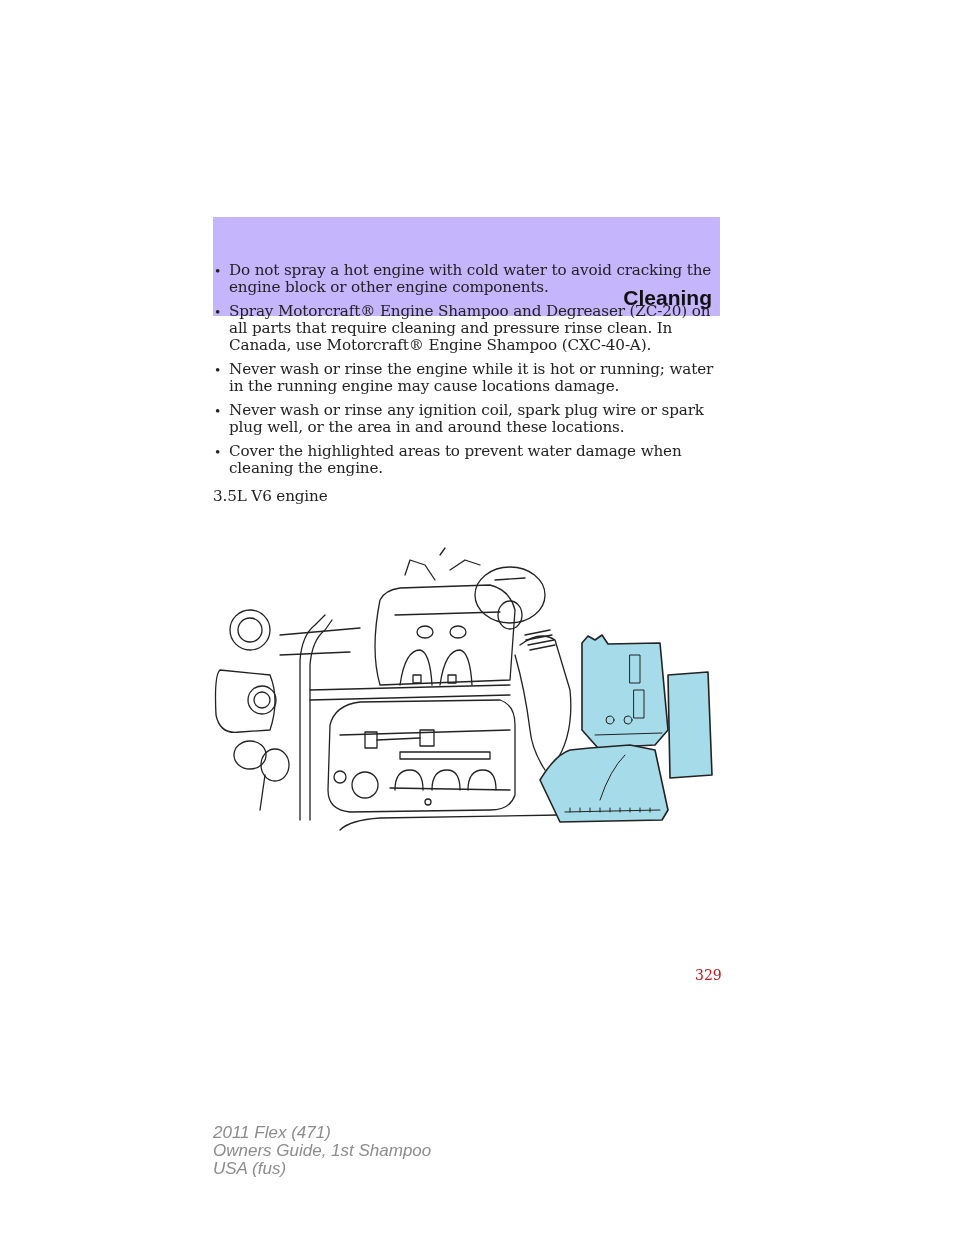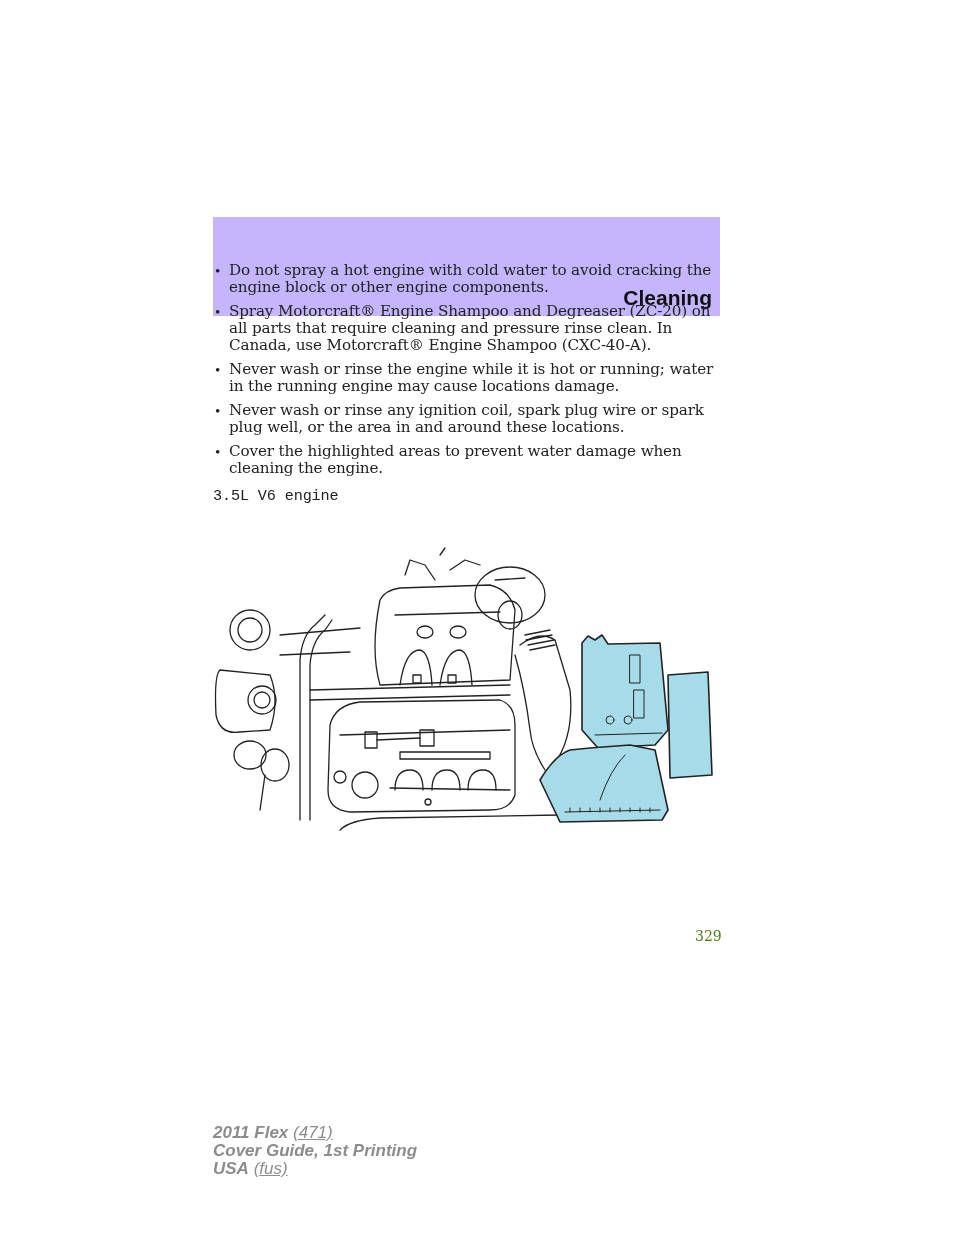--- a/index.html
+++ b/index.html
@@ -17,33 +17,33 @@
   .content {
     position: absolute; left: 213px; top: 262px; width: 510px;
     font-family: "DejaVu Serif", "Liberation Serif", serif;
     font-size: 15.2px; line-height: 17px; color: #222;
     letter-spacing: -0.15px;
   }
   .bullet { position: relative; padding-left: 16px; margin-bottom: 7px; }
   .bullet .dot {
     position: absolute; left: 2px; top: 0px; font-family: "Liberation Serif", serif;
   }
-  .caption { margin-top: 11px; font-family: Liberation Mono, monospace; }
+  .caption { margin-top: 11px; }
   .figure { position: absolute; left: 210px; top: 540px; width: 530px; height: 295px; }
   .page-number {
-    position: absolute; left: 695px; top: 928px;
-    font-family: "DejaVu Serif", "Liberation Serif", serif; font-size: 14px; color: #4d7c0f; text-align: center;
+    position: absolute; left: 695px; top: 967px;
+    font-family: "DejaVu Serif", "Liberation Serif", serif; font-size: 14px; color: #b91c1c; text-align: center;
   }
   .footer {
     position: absolute; left: 213px; top: 1124px;
     font-family: "Liberation Sans", sans-serif; font-style: italic;
     font-size: 17px; line-height: 18px; color: #8c8c8c;
   }
-  .footer b { font-weight: bold; }
-  .footer .light { font-weight: normal; text-decoration: underline; }
+  .footer b { font-weight: normal; }
+  .footer .light { font-weight: normal; }
 </style>
 </head>
 <body>
 
 <div class="banner">
   <span class="banner-title">Cleaning</span>
 </div>
 
 <div class="content">
   <div class="bullet">
@@ -141,15 +141,15 @@
       <path d="M360 272 L360 268 M370 272 L370 268 M380 272 L380 268 M390 272 L390 268 M400 272 L400 268 M410 272 L410 268 M420 272 L420 268 M430 272 L430 268 M440 272 L440 268"></path>
       <path d="M390 260 Q400 230 415 215"></path>
     </g>
   </svg>
 </div>
 
 <div class="page-number">329</div>
 
 <div class="footer">
   <div><b>2011 Flex</b> <span class="light">(471)</span></div>
-  <div><b>Cover Guide, 1st Printing</b></div>
+  <div><b>Owners Guide, 1st Shampoo</b></div>
   <div><b>USA</b> <span class="light">(fus)</span></div>
 </div>
 
 </body></html>

